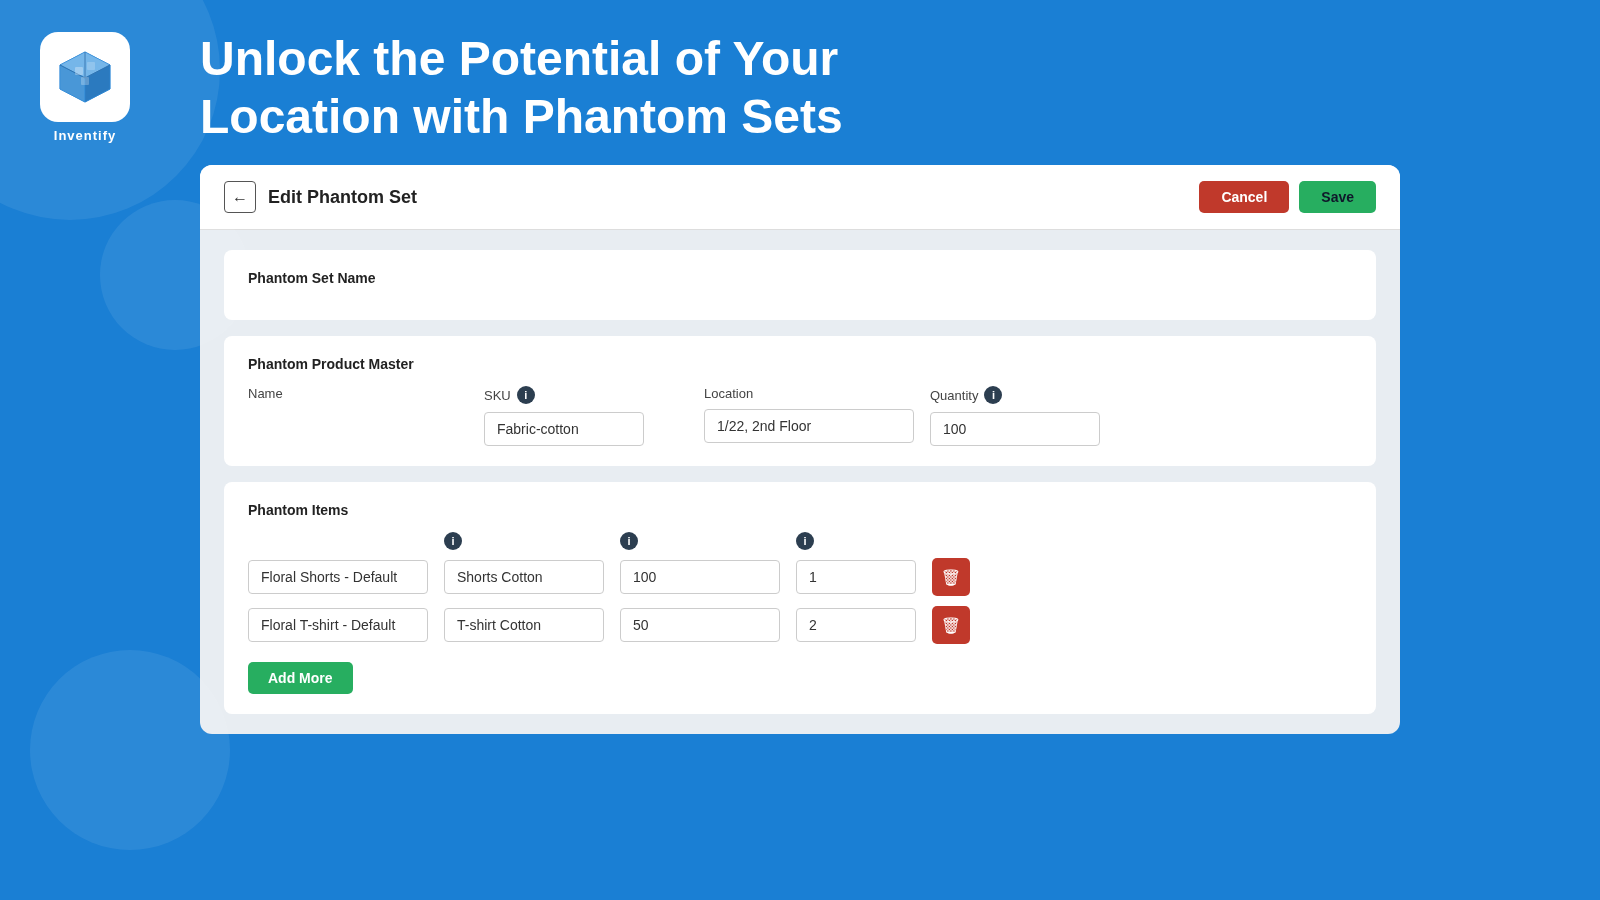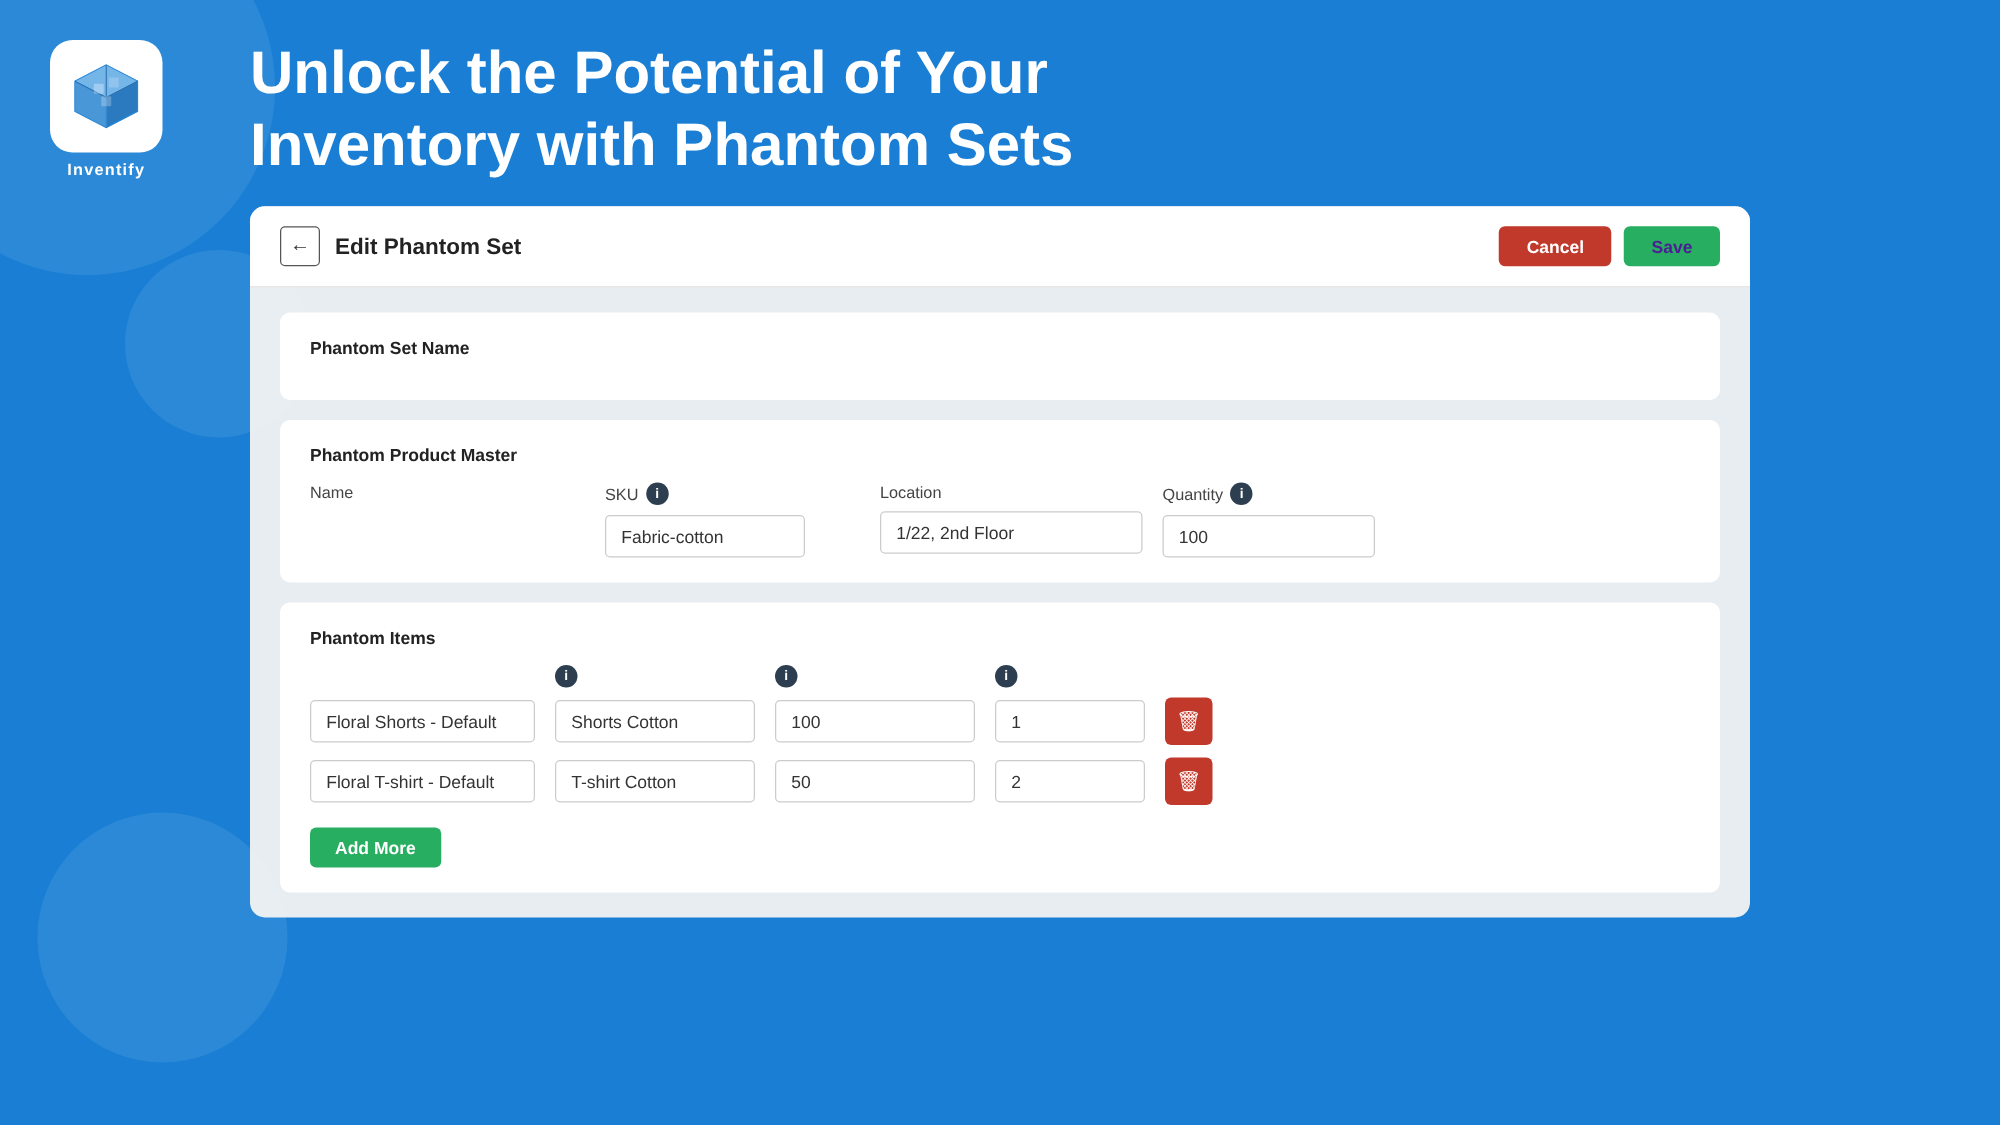--- a/index.html
+++ b/index.html
@@ -109,21 +109,21 @@
       color: white;
       border: none;
       border-radius: 5px;
       padding: 8px 22px;
       font-size: 14px;
       font-weight: 600;
       cursor: pointer;
     }
     .btn-save {
       background: #27ae60;
-      color: #4c1d95;
+      color: #0f172a;
       border: none;
       border-radius: 5px;
       padding: 8px 22px;
       font-size: 14px;
       font-weight: 600;
       cursor: pointer;
     }
 
     
     .card-body {
@@ -271,21 +271,21 @@
 
         <rect x="20" y="20" width="8" height="8" fill="rgba(255,255,255,0.3)" rx="1"></rect>
         <rect x="32" y="15" width="8" height="8" fill="rgba(255,255,255,0.2)" rx="1"></rect>
         <rect x="26" y="30" width="8" height="8" fill="rgba(255,255,255,0.25)" rx="1"></rect>
       </svg>
     </div>
     <span class="logo-text">Inventify</span>
   </div>
   <div>
     <div class="headline">Unlock the Potential of Your</div>
-    <div class="headline">Inventory with Phantom Sets</div>
+    <div class="headline">Location with Phantom Sets</div>
   </div>
 </div>
 
 <div class="main-card">
 
   <div class="card-header">
     <div class="card-header-left">
       <button class="back-btn">←</button>
       <span class="card-title">Edit Phantom Set</span>
     </div>

